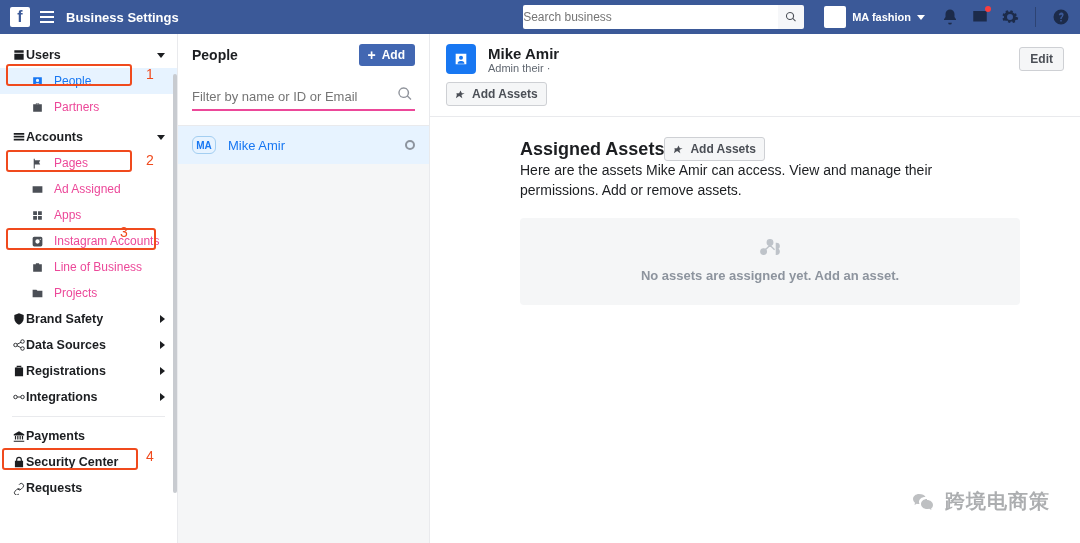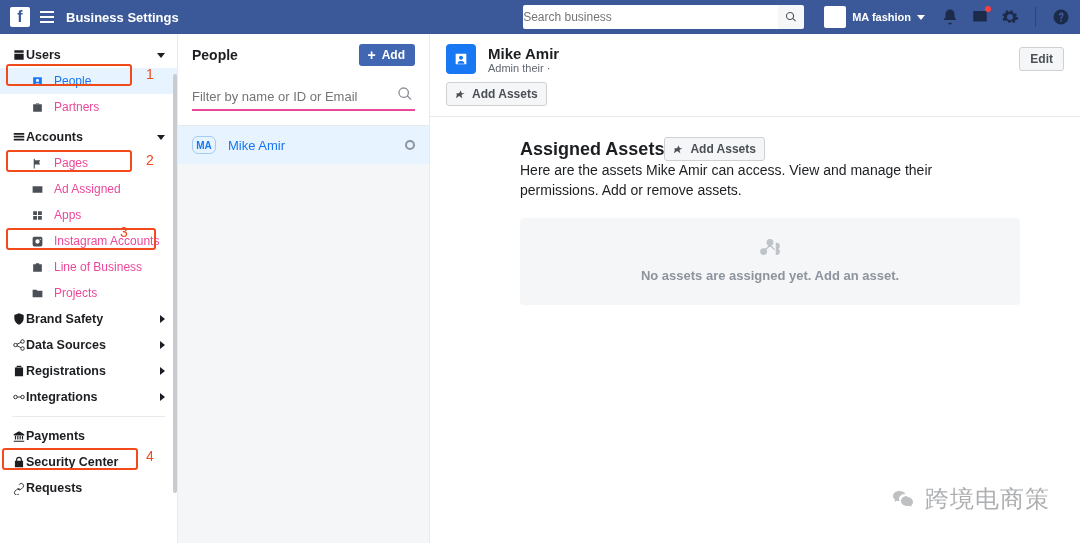--- a/index.html
+++ b/index.html
@@ -81,21 +81,21 @@
   .assigned-head { display: flex; align-items: center; justify-content: flex-start; }
   .assigned-head h2 { font-size: 18px; font-weight: 600; color: #1c1e21; }
   .assigned-desc { font-size: 14px; color: #1c1e21; line-height: 1.4; margin-bottom: 18px; max-width: 470px; }
   .empty-box { background: #f5f6f7; border-radius: 4px; padding: 18px 10px 22px 10px; text-align: center; }
   .empty-box svg { width: 28px; height: 22px; fill: #bec3c9; margin-bottom: 6px; }
   .empty-box .msg { color: #8d949e; font-size: 13px; font-weight: 600; }
 
   
   .wm { position: absolute; right: 30px; bottom: 28px; display: flex; align-items: center; gap: 8px; opacity: 0.55; }
   .wm svg { width: 28px; height: 24px; fill: #8a8d91; }
-  .wm span { font-size: 24px; font-weight: 400; color: #6a6d71; letter-spacing: 1px; }
+  .wm span { font-size: 20px; font-weight: 700; color: #6a6d71; letter-spacing: 1px; }
 </style>
 </head>
 <body>
 
 <div class="topbar">
   <div class="fb-logo">f</div>
   <div class="hamburger">
       <span></span>
       <span></span>
       <span></span>

